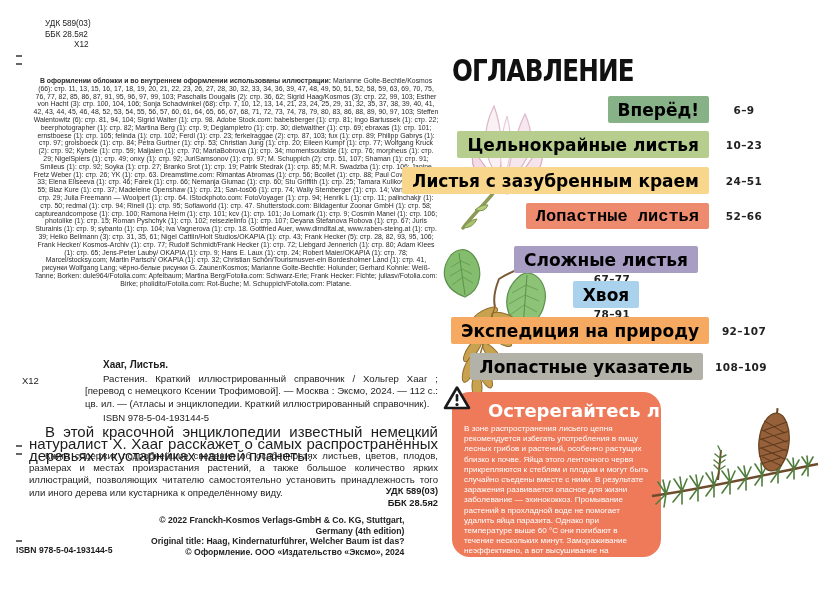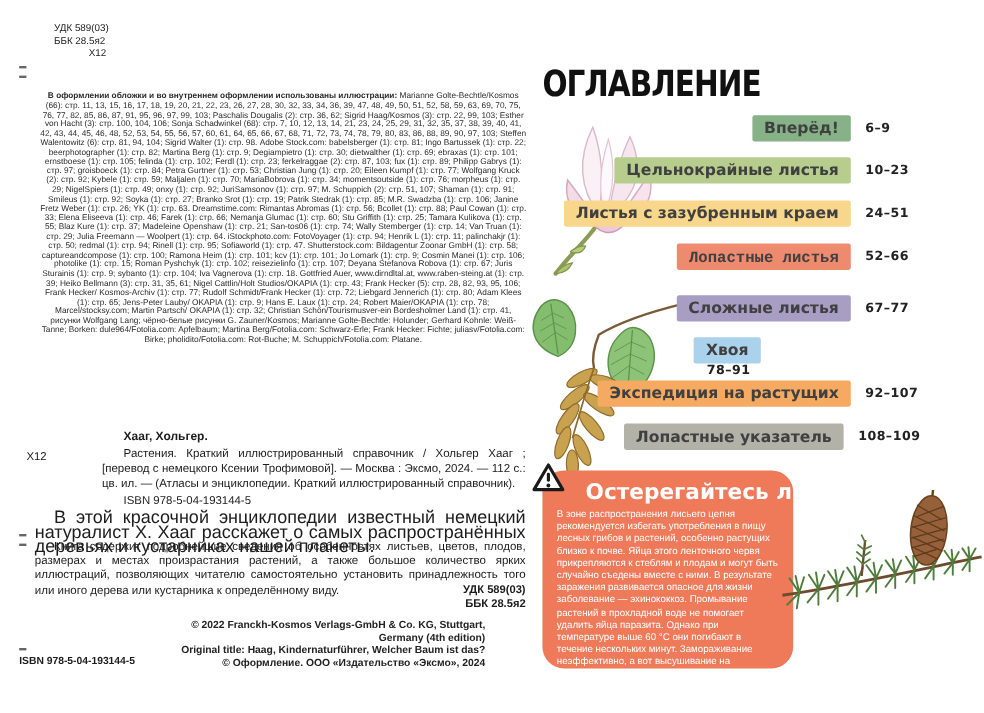--- a/index.html
+++ b/index.html
@@ -30,23 +30,23 @@
   .copyright .ind { padding-left:11px; }
   .isbn-bottom { position:absolute; left:16px; top:545px; font-size:8.6px; font-weight:bold; }
   .print-mark { position:absolute; width:6px; height:2px; background:#666; }
   
   .page-title { position:absolute; left:452px; top:53px; font-family:"DejaVu Sans", sans-serif;
                 font-weight:800; font-size:30px; letter-spacing:-1px; color:#111;
                 transform:scaleX(.82); transform-origin:left top; white-space:nowrap; }
   .toc-row { position:absolute; left:445px; width:322px; display:flex; justify-content:flex-end;
              align-items:center; }
   .toc-box { padding:4px 10px 3px; font-family:"DejaVu Sans", sans-serif; font-weight:bold;
-             font-size:13px; color:#404040; border-radius:2px; white-space:nowrap; }
+             font-size:17px; color:#000000; border-radius:2px; white-space:nowrap; }
   .toc-pages { min-width:46px; margin-left:12px; font-family:"DejaVu Sans", sans-serif;
-               font-weight:bold; font-size:10.5px; letter-spacing:.4px; color:#222; text-align:left; }
+               font-weight:bold; font-size:10.5px; letter-spacing:.4px; color:#222; text-align:center; }
   .warning-box { position:absolute; left:452px; top:392px; width:209px; height:165px;
                  border-radius:18px; padding:8px 12px 8px 12px; }
   .warning-title { margin:0 0 3px 24px; font-family:"DejaVu Sans", sans-serif; font-weight:bold;
                    font-size:18px; color:#ffffff; white-space:nowrap; }
   .warning-body { font-size:8.1px; line-height:10.2px; color:#ffffff; text-align:left; }
   .warning-triangle { position:absolute; left:443px; top:385px; }
   .illus { position:absolute; }
 </style>
 </head>
 <body>
@@ -63,21 +63,21 @@
     <div>УДК 589(03)</div>
     <div>ББК 28.5я2</div>
     <div class="ind">Х12</div>
   </div>
 
   <div class="credits">
     <span class="credits-heading">В оформлении обложки и во внутреннем оформлении использованы иллюстрации:</span>
     <span>Marianne Golte-Bechtle/Kosmos (66): стр. 11, 13, 15, 16, 17, 18, 19, 20, 21, 22, 23, 26, 27, 28, 30, 32, 33, 34, 36, 39, 47, 48, 49, 50, 51, 52, 58, 59, 63, 69, 70, 75, 76, 77, 82, 85, 86, 87, 91, 95, 96, 97, 99, 103; Paschalis Dougalis (2): стр. 36, 62; Sigrid Haag/Kosmos (3): стр. 22, 99, 103; Esther von Hacht (3): стр. 100, 104, 106; Sonja Schadwinkel (68): стр. 7, 10, 12, 13, 14, 21, 23, 24, 25, 29, 31, 32, 35, 37, 38, 39, 40, 41, 42, 43, 44, 45, 46, 48, 52, 53, 54, 55, 56, 57, 60, 61, 64, 65, 66, 67, 68, 71, 72, 73, 74, 78, 79, 80, 83, 86, 88, 89, 90, 97, 103; Steffen Walentowitz (6): стр. 81, 94, 104; Sigrid Walter (1): стр. 98. Adobe Stock.com: babelsberger (1): стр. 81; Ingo Bartussek (1): стр. 22; beerphotographer (1): стр. 82; Martina Berg (1): стр. 9; Degiampietro (1): стр. 30; dietwalther (1): стр. 69; ebraxas (1): стр. 101; ernstboese (1): стр. 105; felinda (1): стр. 102; Ferdl (1): стр. 23; ferkelraggae (2): стр. 87, 103; fux (1): стр. 89; Philipp Gabrys (1): стр. 97; groisboeck (1): стр. 84; Petra Gurtner (1): стр. 53; Christian Jung (1): стр. 20; Eileen Kumpf (1): стр. 77; Wolfgang Kruck (2): стр. 92; Kybele (1): стр. 59; Maljalen (1): стр. 70; MariaBobrova (1): стр. 34; momentsoutside (1): стр. 76; morpheus (1): стр. 29; NigelSpiers (1): стр. 49; onxy (1): стр. 92; JuriSamsonov (1): стр. 97; M. Schuppich (2): стр. 51, 107; Shaman (1): стр. 91; Smileus (1): стр. 92; Soyka (1): стр. 27; Branko Srot (1): стр. 19; Patrik Stedrak (1): стр. 85; M.R. Swadzba (1): стр. 106; Janine Fretz Weber (1): стр. 26; YK (1): стр. 63. Dreamstime.com: Rimantas Abromas (1): стр. 56; Bcollet (1): стр. 88; Paul Cowan (1): стр. 33; Elena Eliseeva (1): стр. 46; Farek (1): стр. 66; Nemanja Glumac (1): стр. 60; Stu Griffith (1): стр. 25; Tamara Kulikova (1): стр. 55; Blaz Kure (1): стр. 37; Madeleine Openshaw (1): стр. 21; San-tos06 (1): стр. 74; Wally Stemberger (1): стр. 14; Van Truan (1): стр. 29; Julia Freemann — Woolpert (1): стр. 64. iStockphoto.com: FotoVoyager (1): стр. 94; Henrik L (1): стр. 11; palinchakjr (1): стр. 50; redmal (1): стр. 94; Rinell (1): стр. 95; Sofiaworld (1): стр. 47. Shutterstock.com: Bildagentur Zoonar GmbH (1): стр. 58; captureandcompose (1): стр. 100; Ramona Heim (1): стр. 101; kcv (1): стр. 101; Jo Lomark (1): стр. 9; Cosmin Manei (1): стр. 106; photolike (1): стр. 15; Roman Pyshchyk (1): стр. 102; reisezielinfo (1): стр. 107; Deyana Stefanova Robova (1): стр. 67; Juris Sturainis (1): стр. 9; sybanto (1): стр. 104; Iva Vagnerova (1): стр. 18. Gottfried Auer, www.dirndltal.at, www.raben-steing.at (1): стр. 39; Heiko Bellmann (3): стр. 31, 35, 61; Nigel Cattlin/Holt Studios/OKAPIA (1): стр. 43; Frank Hecker (5): стр. 28, 82, 93, 95, 106; Frank Hecker/ Kosmos-Archiv (1): стр. 77; Rudolf Schmidt/Frank Hecker (1): стр. 72; Liebgard Jennerich (1): стр. 80; Adam Klees (1): стр. 65; Jens-Peter Lauby/ OKAPIA (1): стр. 9; Hans E. Laux (1): стр. 24; Robert Maier/OKAPIA (1): стр. 78; Marcel/stocksy.com; Martin Partsch/ OKAPIA (1): стр. 32; Christian Schön/Tourismusver-ein Bordesholmer Land (1): стр. 41, рисунки Wolfgang Lang; чёрно-белые рисунки G. Zauner/Kosmos; Marianne Golte-Bechtle: Holunder; Gerhard Kohnle: Weiß-Tanne; Borken: dule964/Fotolia.com: Apfelbaum; Martina Berg/Fotolia.com: Schwarz-Erle; Frank Hecker: Fichte; juliasv/Fotolia.com: Birke; pholidito/Fotolia.com: Rot-Buche; M. Schuppich/Fotolia.com: Platane.</span>
   </div>
 
-  <div class="author-heading">Хааг, Хольгер.</div>
+  <div class="author-heading">Хааг, Листья.</div>
   <div class="author-code">Х12</div>
   <div class="bib-entry">Растения. Краткий иллюстрированный справочник / Хольгер Хааг ; [перевод с немецкого Ксении Трофимовой]. — Москва : Эксмо, 2024. — 112 с.: цв. ил. — (Атласы и энциклопедии. Краткий иллюстрированный справочник).</div>
   <div class="isbn-mid">ISBN 978-5-04-193144-5</div>
   <div class="annot1">В этой красочной энциклопедии известный немецкий натуралист Х. Хааг расскажет о самых распространённых деревьях и кустарниках нашей планеты.</div>
   <div class="annot2">Книга содержит подробнейшие сведения об особенностях листьев, цветов, плодов, размерах и местах произрастания растений, а также большое количество ярких иллюстраций, позволяющих читателю самостоятельно установить принадлежность того или иного дерева или кустарника к определённому виду.</div>
 
   <div class="udk-bottom">
     <div>УДК 589(03)</div>
     <div>ББК 28.5я2</div>
   </div>
@@ -141,30 +141,30 @@
     <span class="toc-pages">10–23</span>
   </div>
   <div class="toc-row" style="top:167px;">
     <span class="toc-box" style="background-color: rgb(248, 214, 139);">Листья с зазубренным краем</span>
     <span class="toc-pages">24–51</span>
   </div>
   <div class="toc-row" style="top:203px;">
     <span class="toc-box" style="background-color: rgb(238, 138, 110); font-family: Liberation Mono, monospace;">Лопастные листья</span>
     <span class="toc-pages">52–66</span>
   </div>
-  <div class="toc-row" style="top:246px;">
+  <div class="toc-row" style="top:246px;flex-direction:column;">
     <span class="toc-box" style="background-color: rgb(168, 158, 196);">Сложные листья</span>
     <span class="toc-pages">67–77</span>
   </div>
   <div class="toc-row" style="top:281px;flex-direction:column;">
     <span class="toc-box" style="background-color: rgb(171, 210, 236);">Хвоя</span>
     <span class="toc-pages">78–91</span>
   </div>
   <div class="toc-row" style="top:317px;">
-    <span class="toc-box" style="background-color: rgb(245, 169, 97);">Экспедиция на растущих</span>
+    <span class="toc-box" style="background-color: rgb(245, 169, 97);">Экспедиция на природу</span>
     <span class="toc-pages">92–107</span>
   </div>
   <div class="toc-row" style="top:353px;">
     <span class="toc-box" style="background-color: rgb(178, 178, 168);">Лопастные указатель</span>
     <span class="toc-pages">108–109</span>
   </div>
 
   <div class="warning-box" style="background-color: rgb(238, 122, 90);">
     <div class="warning-title">Остерегайтесь лисьего цепня!</div>
     <div class="warning-body">В зоне распространения лисьего цепня рекомендуется избегать употребления в пищу лесных грибов и растений, особенно растущих близко к почве. Яйца этого ленточного червя прикрепляются к стеблям и плодам и могут быть случайно съедены вместе с ними. В результате заражения развивается опасное для жизни заболевание — эхинококкоз. Промывание растений в прохладной воде не помогает удалить яйца паразита. Однако при температуре выше 60 °C они погибают в течение нескольких минут. Замораживание неэффективно, а вот высушивание на солнцепёке убивает яйца эхинококка приблизительно за неделю.</div>

